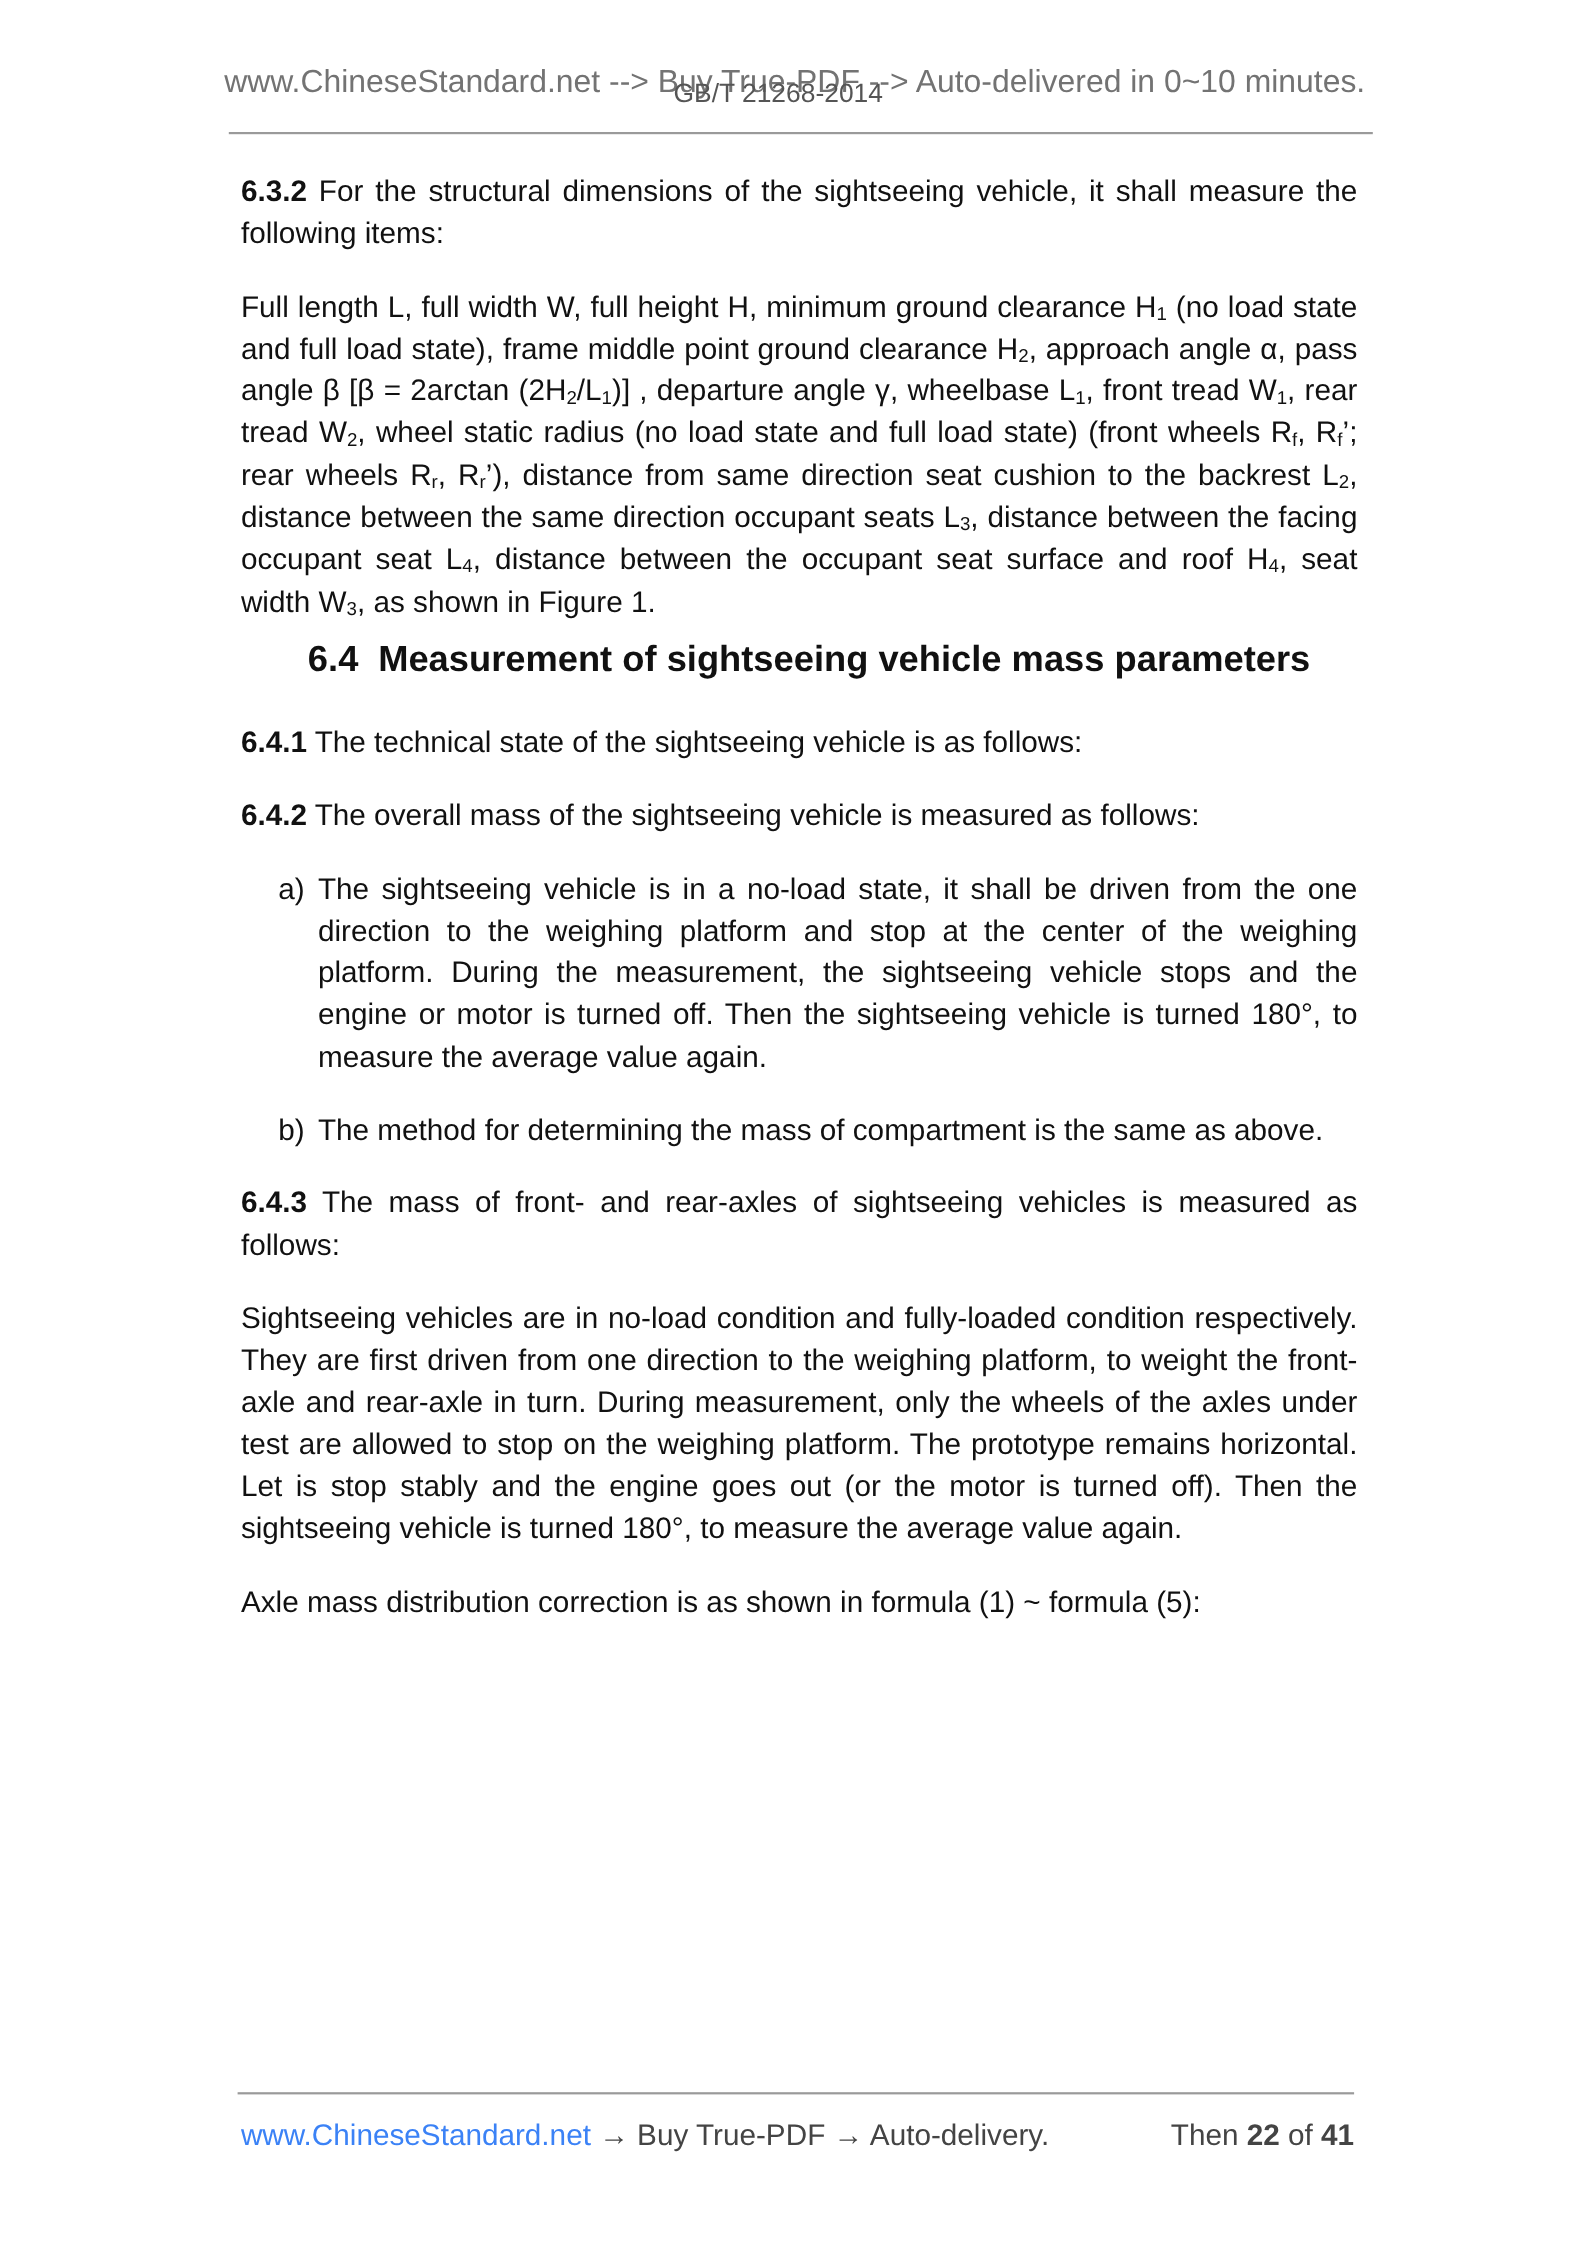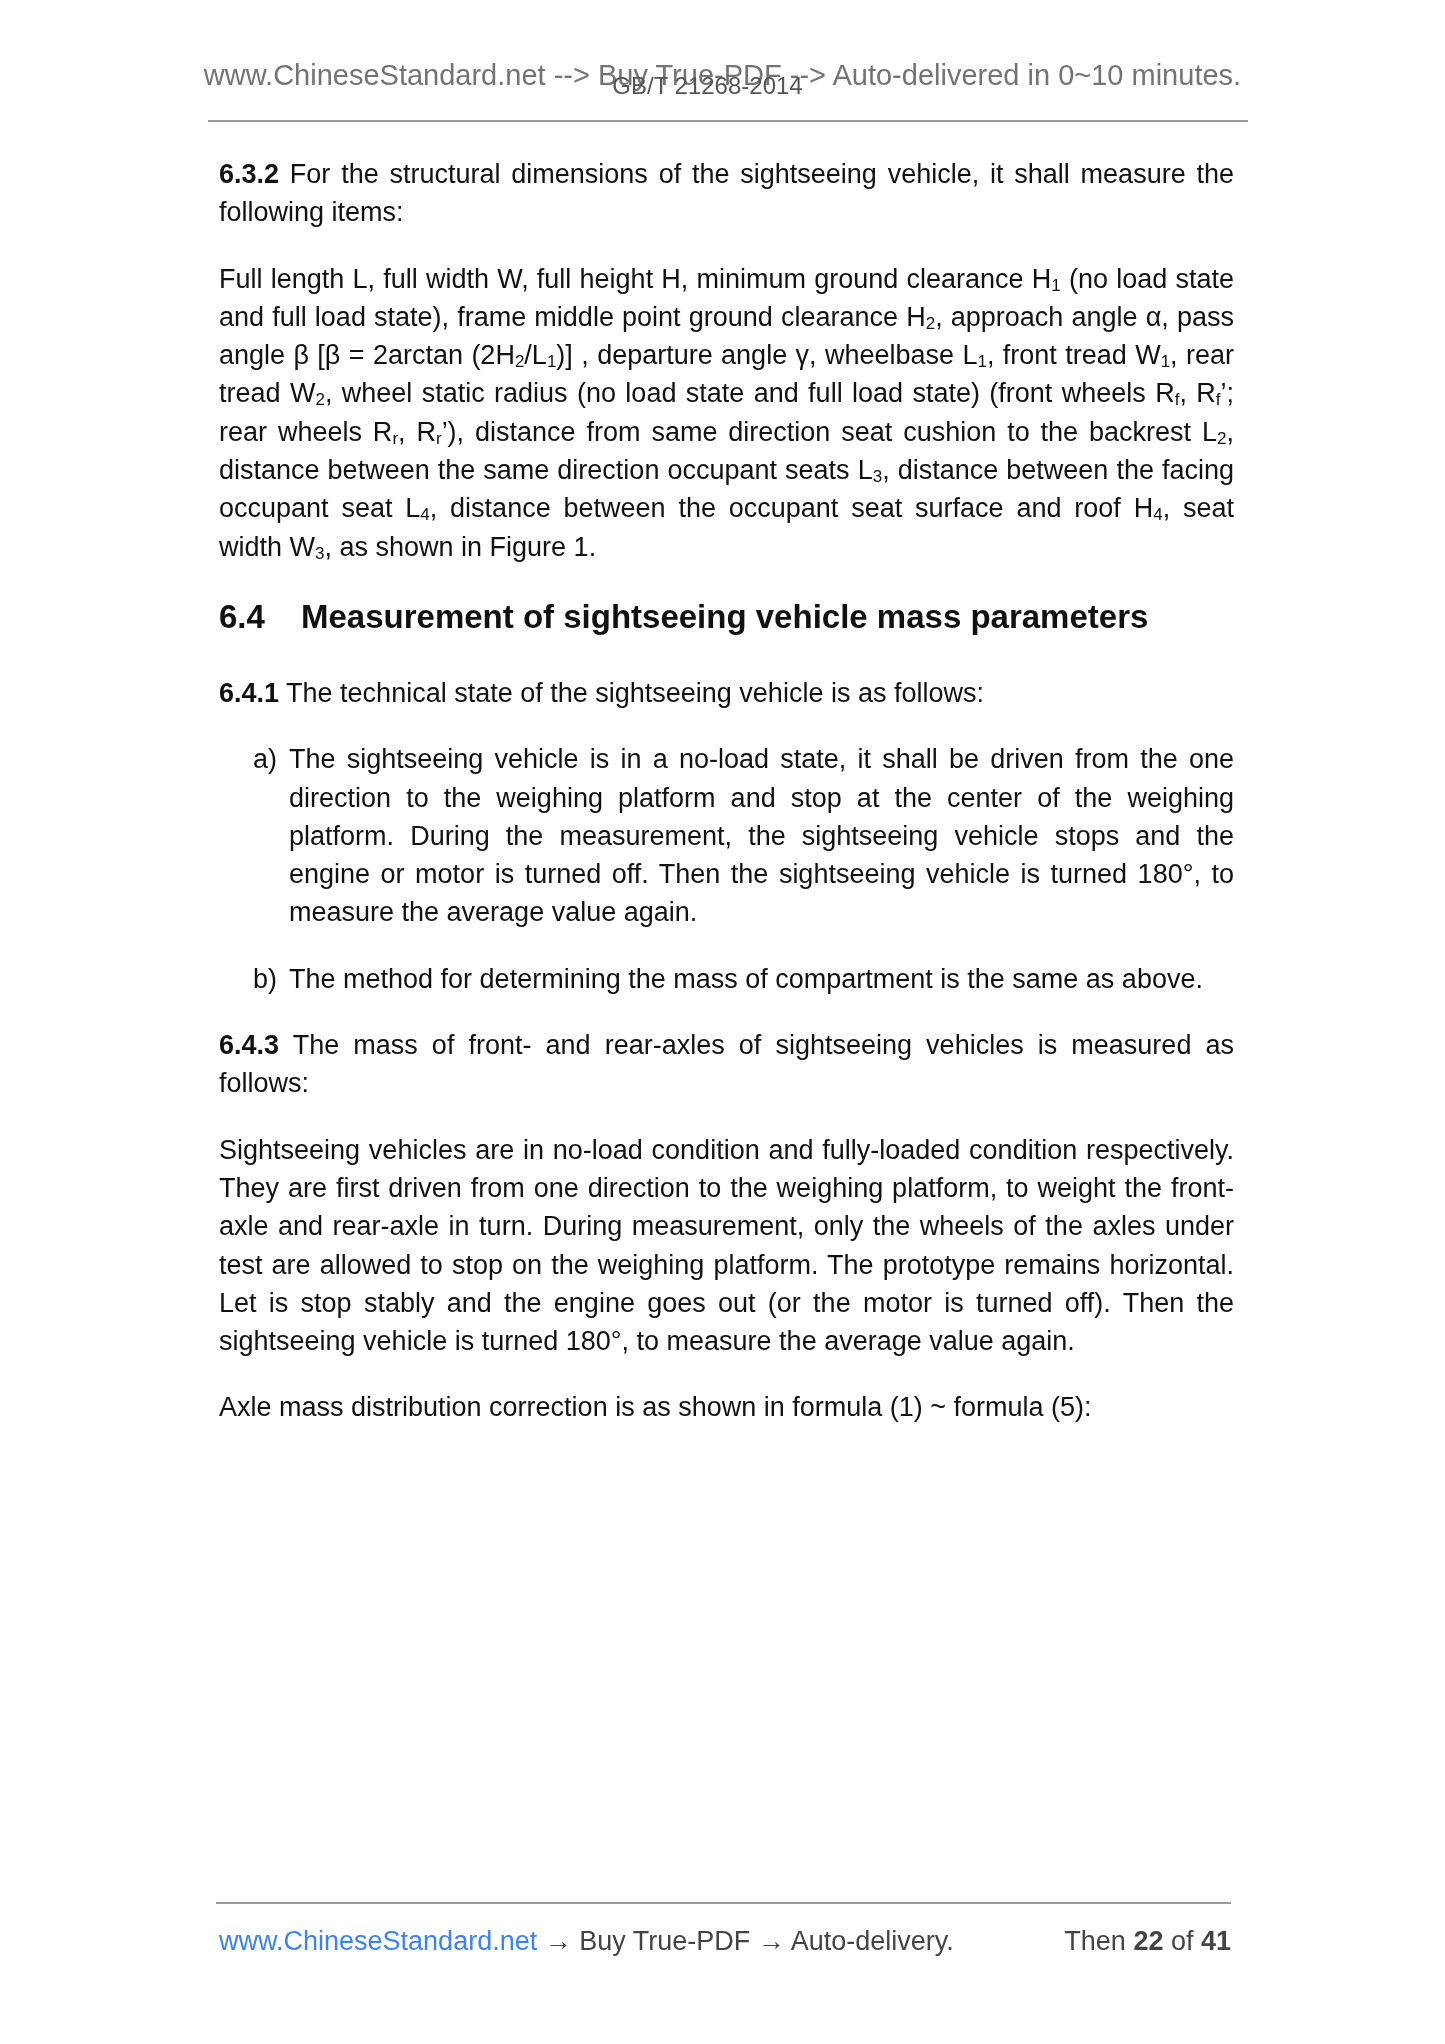--- a/index.html
+++ b/index.html
@@ -112,25 +112,26 @@
 <div class="header-line">www.ChineseStandard.net --&gt; Buy True-PDF --&gt; Auto-delivered in 0~10 minutes.</div>
 <div class="header-std">GB/T 21268-2014</div>
 <div class="header-rule"></div>
 
 <div class="content">
 
   <p style="margin-top:0;"><span class="b">6.3.2</span><span> For the structural dimensions of the sightseeing vehicle, it shall measure the following items:</span></p>
 
   <p style="margin-top:28px;"><span>Full length L, full width W, full height H, minimum ground clearance H</span><sub>1</sub><span> (no load state and full load state), frame middle point ground clearance H</span><sub>2</sub><span>, approach angle α, pass angle β [β = 2arctan (2H</span><sub>2</sub><span>/L</span><sub>1</sub><span>)] , departure angle γ, wheelbase L</span><sub>1</sub><span>, front tread W</span><sub>1</sub><span>, rear tread W</span><sub>2</sub><span>, wheel static radius (no load state and full load state) (front wheels R</span><sub>f</sub><span>, R</span><sub>f</sub><span>’; rear wheels R</span><sub>r</sub><span>, R</span><sub>r</sub><span>’), distance from same direction seat cushion to the backrest L</span><sub>2</sub><span>, distance between the same direction occupant seats L</span><sub>3</sub><span>, distance between the facing occupant seat L</span><sub>4</sub><span>, distance between the occupant seat surface and roof H</span><sub>4</sub><span>, seat width W</span><sub>3</sub><span>, as shown in Figure 1.</span></p>
 
-  <h2 style="margin-top:31px;"><span class="num">6.4</span><span>Measurement of sightseeing vehicle mass parameters</span></h2>
+  <h2 style="margin-top:13px;text-align:center;"><span class="num">6.4</span><span>Measurement of sightseeing vehicle mass parameters</span></h2>
 
   <p style="margin-top:37px;"><span class="b">6.4.1</span><span> The technical state of the sightseeing vehicle is as follows:</span></p>
 
 
+  <p style="margin-top:28px;"><span class="b">6.4.2</span><span> The overall mass of the sightseeing vehicle is measured as follows:</span></p>
 
   <div class="list-item" style="margin-top:28px;">
     <span class="marker" style="font-size:27px;line-height:38.3px;">a)</span>
     <p>The sightseeing vehicle is in a no-load state, it shall be driven from the one direction to the weighing platform and stop at the center of the weighing platform. During the measurement, the sightseeing vehicle stops and the engine or motor is turned off. Then the sightseeing vehicle is turned 180°, to measure the average value again.</p>
   </div>
 
   <div class="list-item" style="margin-top:28px;">
     <span class="marker" style="font-size:27px;line-height:38.3px;">b)</span>
     <p>The method for determining the mass of compartment is the same as above.</p>
   </div>

